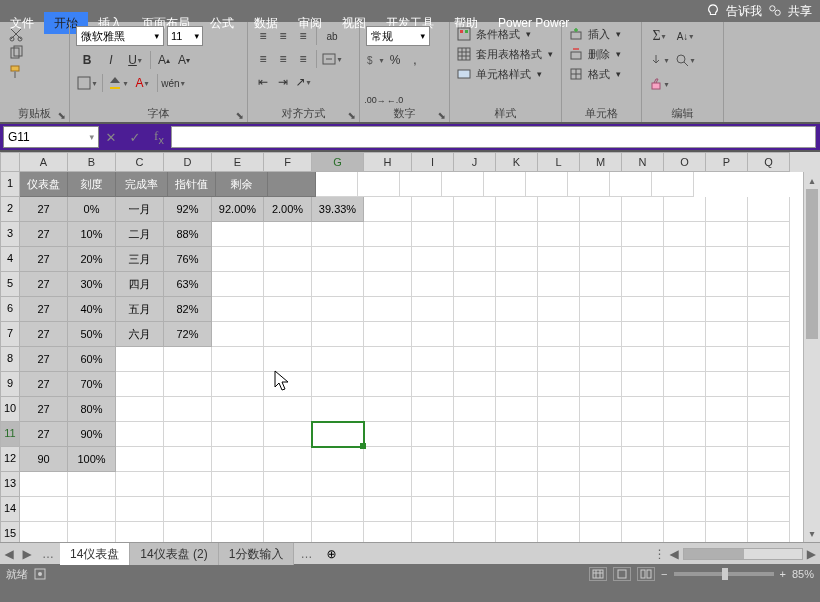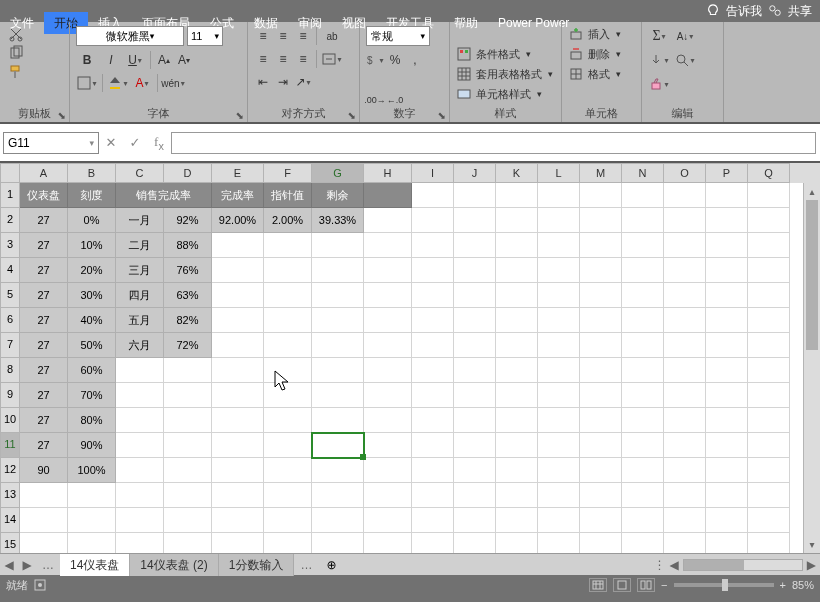--- a/index.html
+++ b/index.html
@@ -18,41 +18,41 @@
 .group-label { position: absolute; bottom: 1px; left: 0; right: 0; text-align: center; font-size: 11px; color: #444; }
 .group-dialog { position: absolute; bottom: 1px; right: 3px; font-size: 10px; color: #555; }
 
 .clip-group { width: 70px; }
 .paste-big { display: flex; flex-direction: column; align-items: center; width: 38px; }
 .paste-icon { width: 28px; height: 34px; margin: 2px 0; }
 .cut-row { display: flex; flex-direction: column; gap: 3px; margin-left: 2px; }
 
 .font-group { width: 178px; }
 .font-row { display: flex; align-items: center; gap: 3px; margin-bottom: 4px; }
-.font-name { border: 1px solid #888; background: #fff; height: 20px; width: 108px; font-size: 11px; padding: 0 4px; display: flex; align-items: center; justify-content: center; }
+.font-name { border: 1px solid #888; background: #fff; height: 20px; width: 88px; font-size: 11px; padding: 0 4px; display: flex; align-items: center; justify-content: space-between; }
 .font-size { border: 1px solid #888; background: #fff; height: 20px; width: 36px; font-size: 11px; padding: 0 3px; display: flex; align-items: center; justify-content: space-between; }
 .btn-row { display: flex; gap: 2px; align-items: center; }
 .tb { width: 22px; height: 20px; display: flex; align-items: center; justify-content: center; font-size: 12px; color: #333; }
 .tb.small { width: 18px; }
 .tb.dd::after { content: "▾"; font-size: 8px; margin-left: 1px; color: #555; }
 .sep { width: 1px; height: 18px; background: #9a9a9a; margin: 0 2px; }
 
 .align-group { width: 112px; }
 .num-group { width: 90px; }
 .num-combo { border: 1px solid #888; background: #fff; height: 20px; width: 64px; font-size: 11px; padding: 0 4px; display: flex; align-items: center; justify-content: space-between; }
 
-.style-group { width: 112px; justify-content: flex-end; }
+.style-group { width: 112px; }
 .cell-group { width: 80px; }
 .edit-group { width: 82px; }
 .sg-row { display: flex; align-items: center; gap: 4px; margin-bottom: 4px; font-size: 11px; color: #333; }
 .sg-ico { width: 16px; height: 16px; display: flex; align-items: center; justify-content: center; }
 .sg-ico svg { width: 14px; height: 14px; }
 
 
-.fbar { display: flex; align-items: center; height: 41px; background: #ffffff; border-top: 2px solid #5a5a5a; border-bottom: 2px solid #5a5a5a; }
+.fbar { display: flex; align-items: center; height: 30px; background: #4c1d95; border-top: 2px solid #5a5a5a; border-bottom: 2px solid #5a5a5a; }
 .namebox { border: 1px solid #888; background: #fff; height: 22px; width: 96px; margin-left: 3px; display: flex; align-items: center; justify-content: space-between; padding: 0 4px; font-size: 12px; }
 .fbar-btn { width: 24px; text-align: center; color: #888; font-size: 13px; }
 .fbar-btn.fx { font-family: serif; text-align: center; }
 .formula-input { flex: 1; height: 22px; background: #fff; border: 1px solid #999; margin-right: 4px; }
 
 
 .grid-wrap { position: relative; height: 390px; background: #fff; display: flex; flex-direction: column; }
 .colhead { display: flex; height: 20px; background: #dcdcdc; }
 .corner { width: 20px; border: 1px solid #b4b4b4; background: #dcdcdc; }
 .ch { border: 1px solid #b4b4b4; border-left: none; background: #dcdcdc; text-align: center; font-size: 11px; line-height: 18px; color: #333; }
@@ -398,21 +398,20 @@
     <div class="ch">P</div>
     <div class="ch">Q</div>
   </div>
   <div class="rows" id="rows">
       <div class="row">
         <div class="rh">
           <span>1</span>
         </div>
         <div class="cell w1 hd">仪表盘</div>
         <div class="cell w2 hd">刻度</div>
-        <div class="cell hd merged">销售完成率</div>
         <div class="cell w5 hd">完成率</div>
         <div class="cell w6 hd">指针值</div>
         <div class="cell w7 hd">剩余</div>
         <div class="cell w8 hd"></div>
         <div class="cell wn"></div>
         <div class="cell wn"></div>
         <div class="cell wn"></div>
         <div class="cell wn"></div>
         <div class="cell wn"></div>
         <div class="cell wn"></div>

